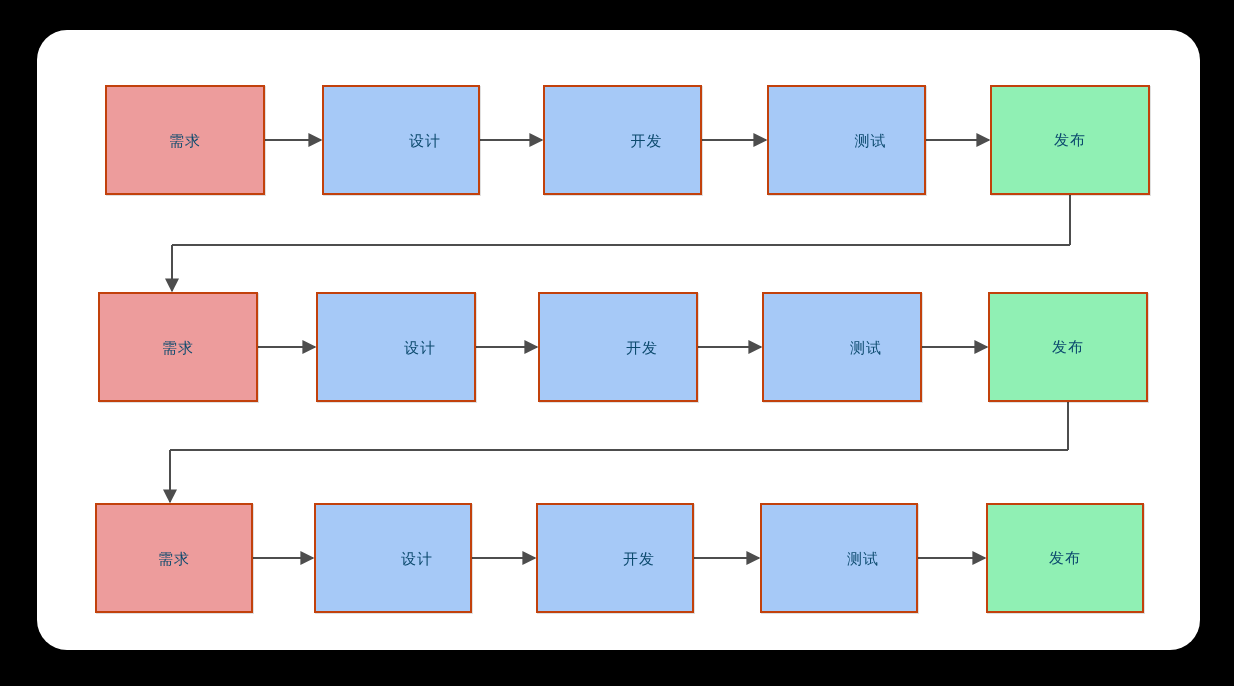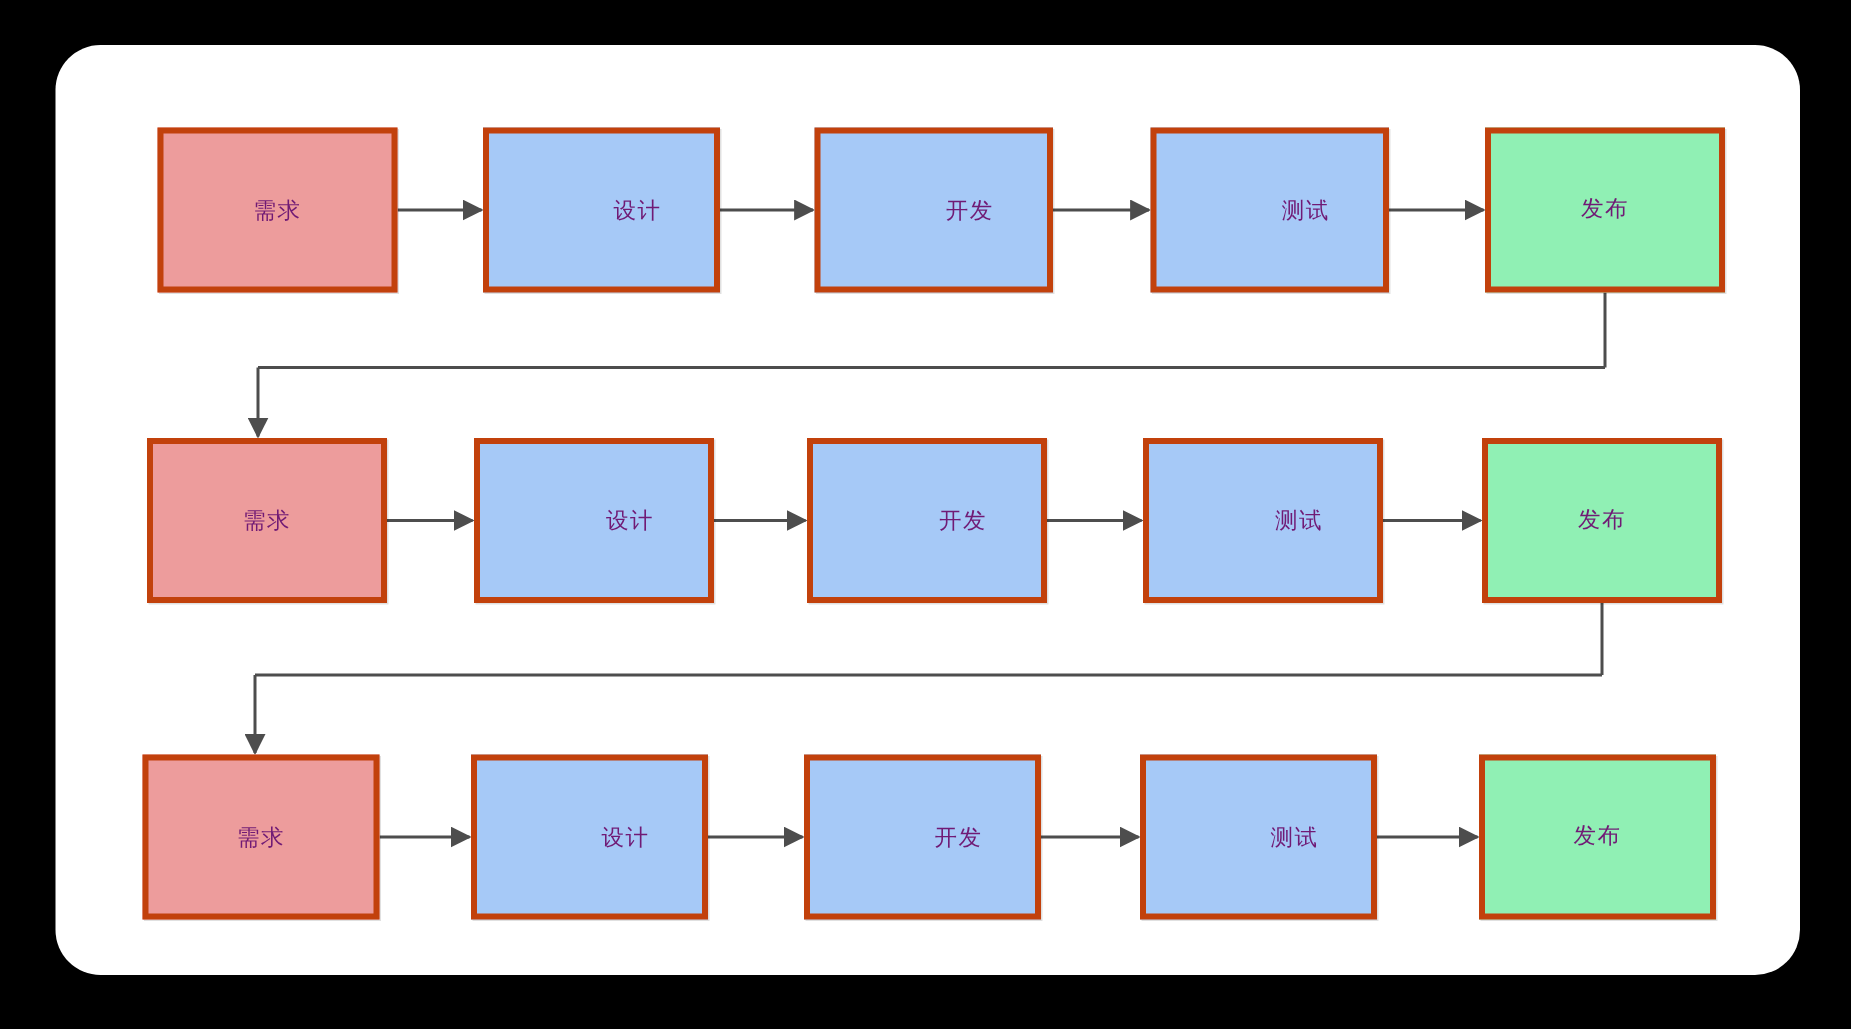--- a/index.html
+++ b/index.html
@@ -27,26 +27,26 @@
   #diagram {
     position: absolute;
     left: 0;
     top: 0;
     width: 1234px;
     height: 686px;
   }
   .node {
     position: absolute;
     box-sizing: border-box;
-    border: 4px solid #c2410c;
+    border: 2px solid #c2410c;
     display: flex;
     align-items: center;
     justify-content: center;
     font-size: 15px;
-    color: #701a75;
+    color: #0c4a6e;
     letter-spacing: 1px;
     box-shadow: 1px 1px 0 rgba(0,0,0,0.12);
   }
   .node .label {
     display: block;
     line-height: 1;
     user-select: none;
   }
   .node-req  { background: #ED9C9C; }
   .node-step { background: #A6C9F7; padding-left: 48px; }

